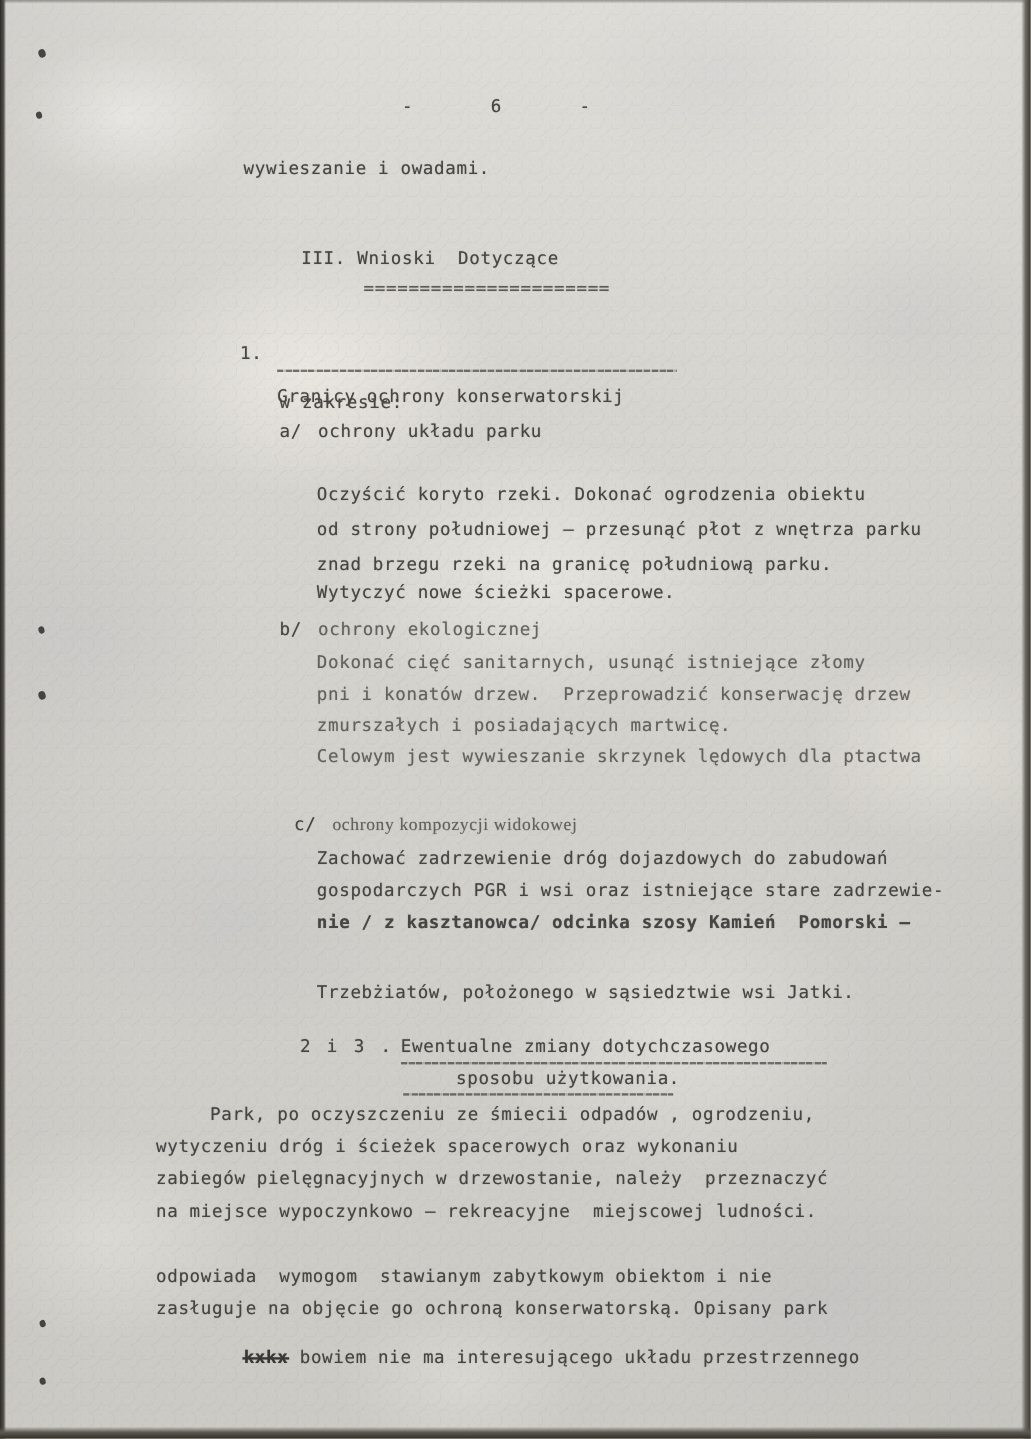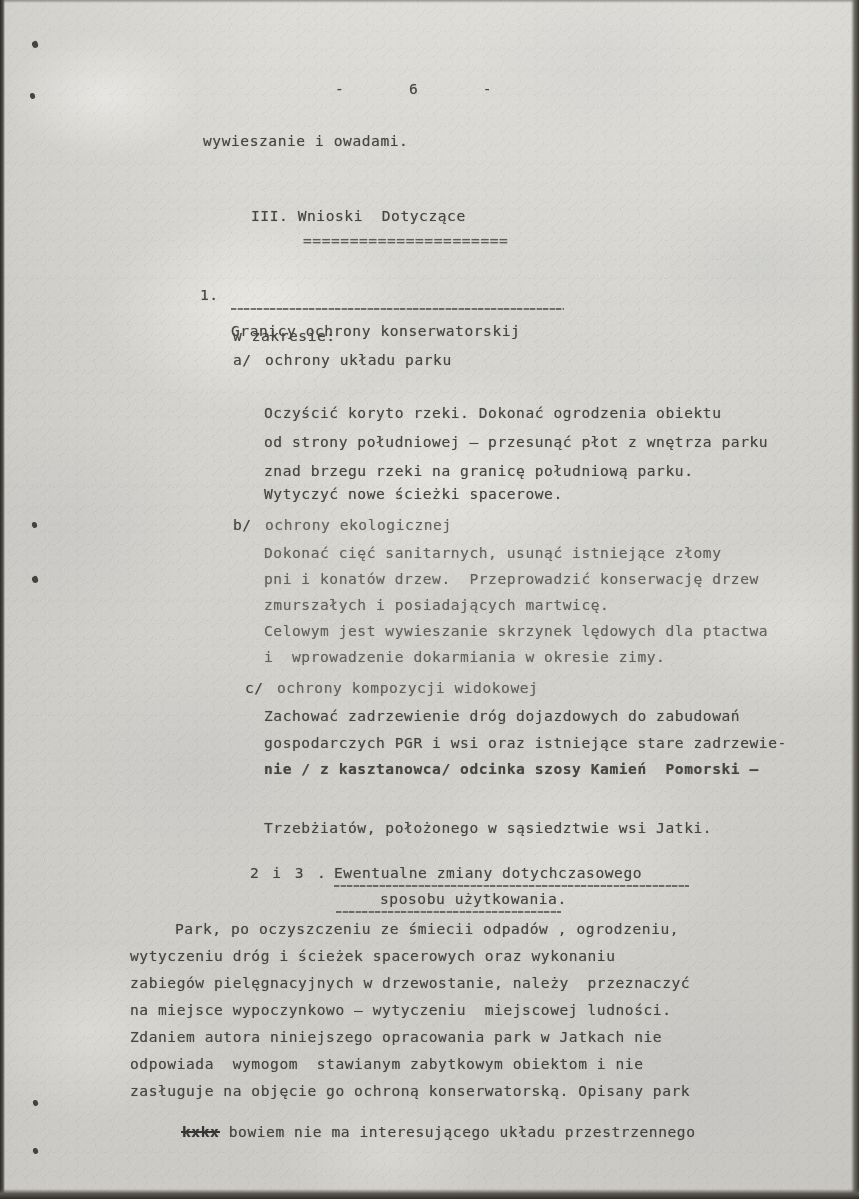--- a/index.html
+++ b/index.html
@@ -176,42 +176,40 @@
     <div class="ln" style="left:264px; top:464px;">znad brzegu rzeki na granicę południową parku.</div>
     <div class="ln" style="left:264px; top:435px;">od strony południowej – przesunąć płot z wnętrza parku</div>
     <div class="ln" style="left:264px; top:487px;">Wytyczyć nowe ścieżki spacerowe.</div>
 
     <div class="ln" style="left:233px; top:518px;">b/</div>
     <div class="ln faint" style="left:265px; top:518px;">ochrony ekologicznej</div>
     <div class="ln faint" style="left:264px; top:572px;">pni i konatów drzew.  Przeprowadzić konserwację drzew</div>
     <div class="ln faint" style="left:264px; top:546px;">Dokonać cięć sanitarnych, usunąć istniejące złomy</div>
     <div class="ln faint" style="left:264px; top:598px;">zmurszałych i posiadających martwicę.</div>
     <div class="ln faint" style="left:264px; top:624px;">Celowym jest wywieszanie skrzynek lędowych dla ptactwa</div>
-    <div class="ln faint" style="left:264px; top:650px;">i  wprowadzenie dokarmiania w okresie zimy.</div>
 
     <div class="ln" style="left:245px; top:681px;">c/</div>
-    <div class="ln faint" style="left:277px; top:681px;">ochrony kompozycji widokowej</div>
+    <div class="ln faint" style="left:277px; top:681px;font-family:Liberation Serif, serif;">ochrony kompozycji widokowej</div>
     <div class="ln" style="left:264px; top:709px;">Zachować zadrzewienie dróg dojazdowych do zabudowań</div>
     <div class="ln" style="left:264px; top:736px;">gospodarczych PGR i wsi oraz istniejące stare zadrzewie-</div>
     <div class="ln" style="left:264px; top:762px;font-weight:bold;">nie / z kasztanowca/ odcinka szosy Kamień  Pomorski –</div>
     <div class="ln" style="left:264px; top:789px;margin-top:32px;">Trzebżiatów, położonego w sąsiedztwie wsi Jatki.</div>
 
     <div class="ln" style="left:250px; top:866px; letter-spacing:2.4px;">2 i 3 .</div>
     <div class="ln" style="left:334px; top:866px;">Ewentualne zmiany dotychczasowego</div>
     <div class="uline" style="left:334px; top:885px; width:355px;"></div>
 
     <div class="ln" style="left:336px; top:892px;margin-left:44px;">sposobu użytkowania.</div>
     <div class="uline" style="left:336px; top:911px; width:225px;"></div>
 
     <div class="ln" style="left:175px; top:922px;">Park, po oczyszczeniu ze śmiecii odpadów , ogrodzeniu,</div>
     <div class="ln" style="left:130px; top:949px;">wytyczeniu dróg i ścieżek spacerowych oraz wykonaniu</div>
     <div class="ln" style="left:130px; top:976px;">zabiegów pielęgnacyjnych w drzewostanie, należy  przeznaczyć</div>
-    <div class="ln" style="left:130px; top:1003px;">na miejsce wypoczynkowo – wytyczeniu  miejscowej ludności.</div>
-    <div class="ln" style="left:130px; top:1030px;">Zdaniem autora niniejszego opracowania park w Jatkach nie</div>
+    <div class="ln" style="left:130px; top:1003px;">na miejsce wypoczynkowo – rekreacyjne  miejscowej ludności.</div>
     <div class="ln" style="left:130px; top:1057px;">odpowiada  wymogom  stawianym zabytkowym obiektom i nie</div>
     <div class="ln" style="left:130px; top:1084px;">zasługuje na objęcie go ochroną konserwatorską. Opisany park</div>
 
-    <div class="ln" style="left:126px; top:1110px;">
+    <div class="ln" style="left:147px; top:1110px;">
       <span class="struck">kxkx</span><span> bowiem nie ma interesującego układu przestrzennego</span>
     </div>
 
   </div>
 </div>
 
 </body></html>

